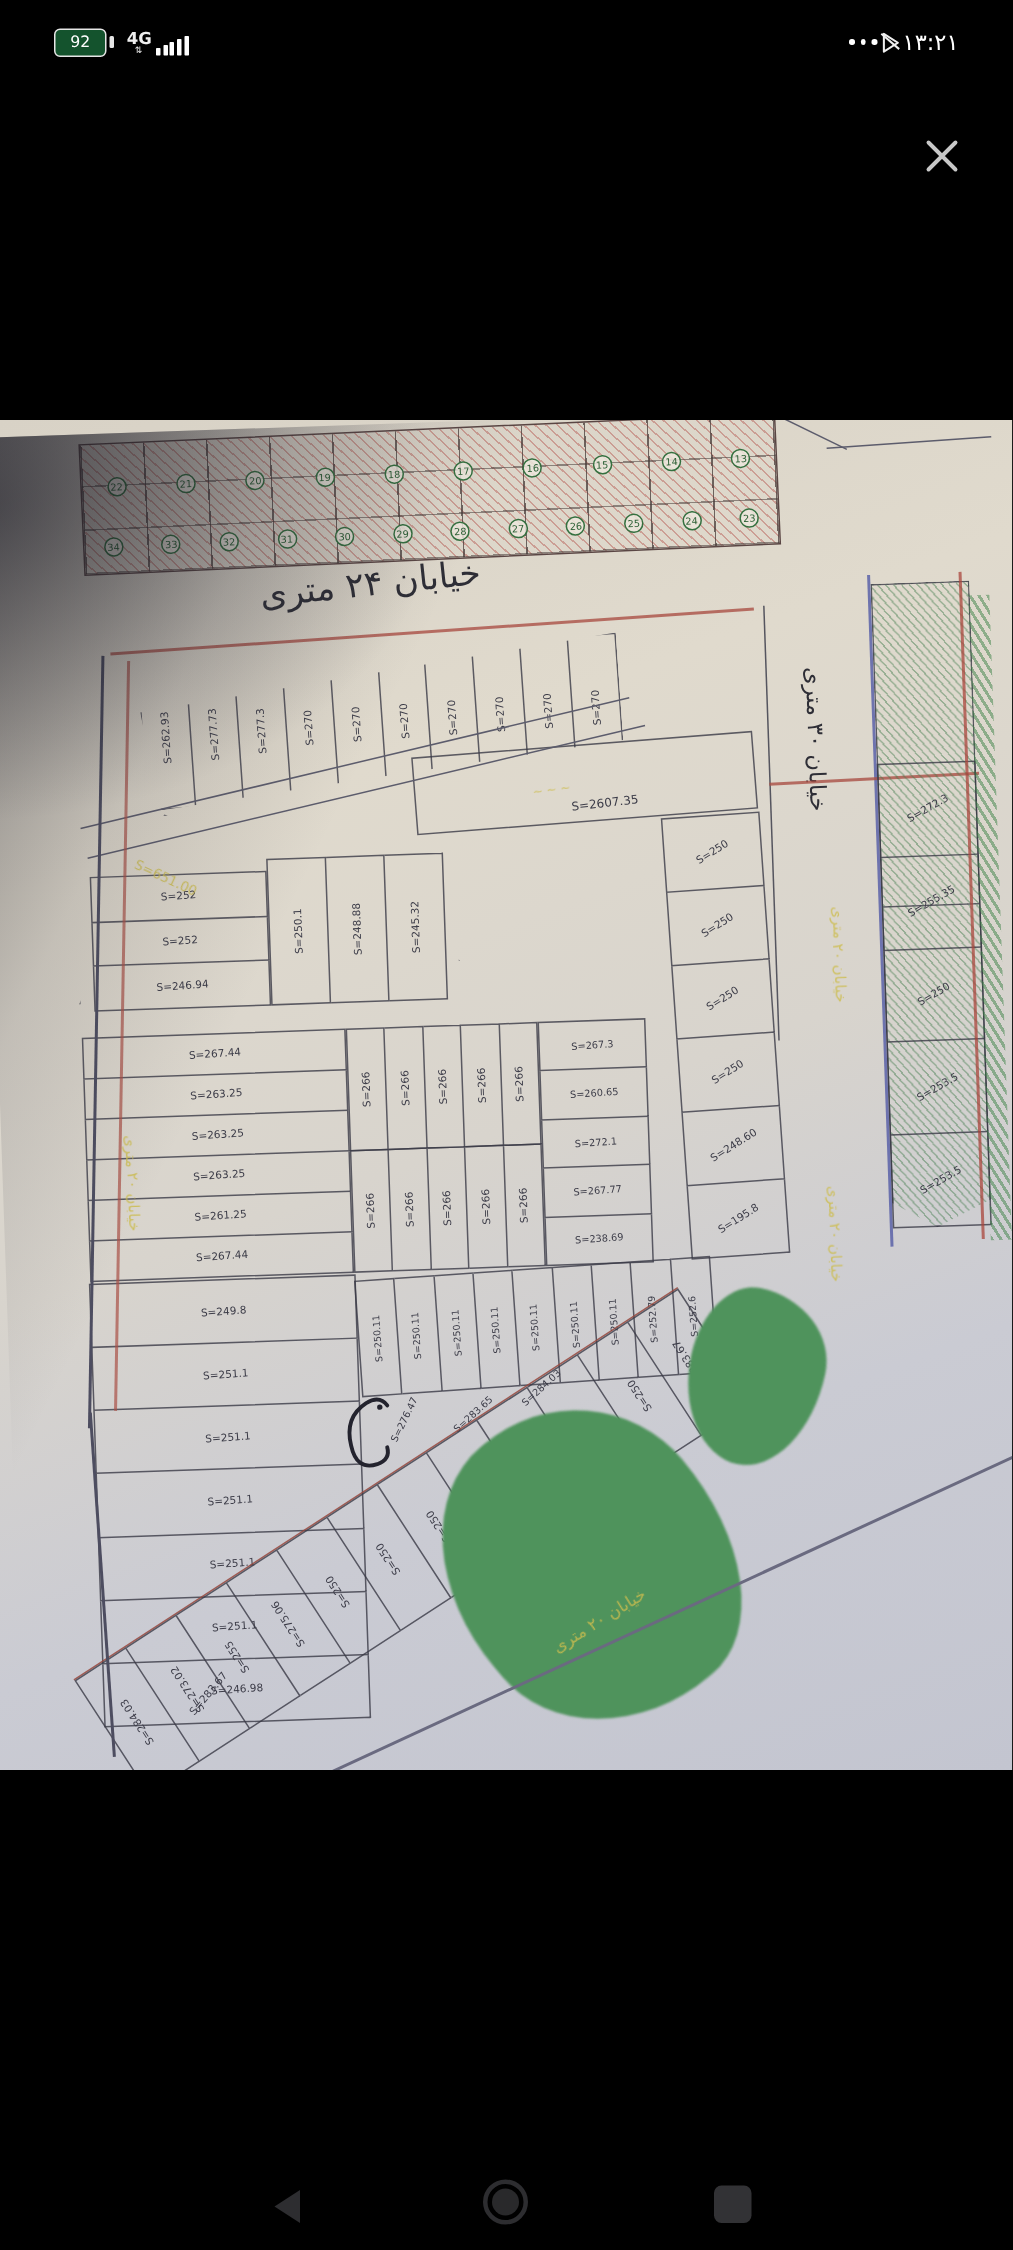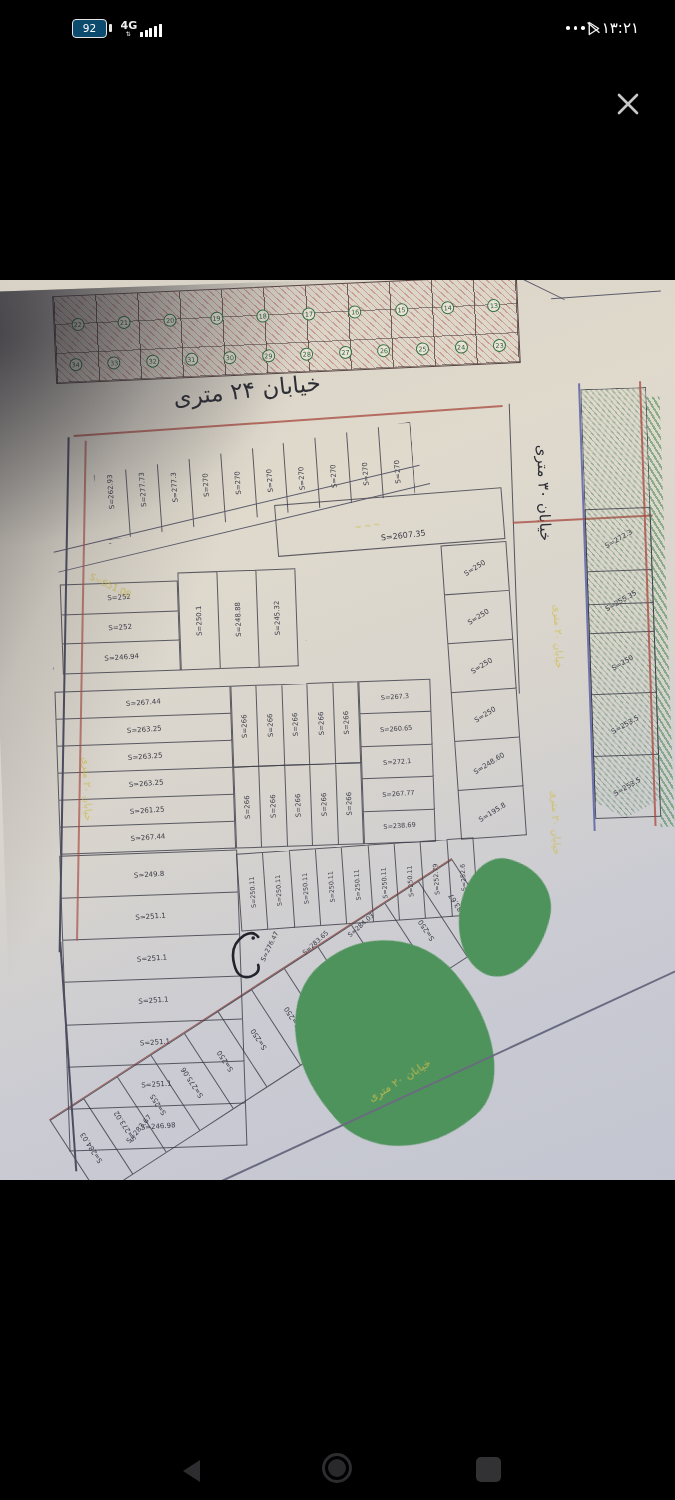--- a/index.html
+++ b/index.html
@@ -4,21 +4,21 @@
 <style>
   html,body{margin:0;padding:0;background:#000;}
   .screen{position:relative;width:675px;height:1500px;background:#000;overflow:hidden;
           font-family:"DejaVu Sans","Liberation Sans",sans-serif;}
   
   .status-bar{position:absolute;top:0;left:0;width:675px;height:56px;display:flex;
               align-items:center;justify-content:space-between;padding:0 36px;box-sizing:border-box;color:#efefef;}
   .sb-left{display:flex;align-items:center;gap:9px;}
   .battery{display:flex;align-items:center;}
   .batt-body{width:33px;height:17px;border:1.6px solid #e6e6e6;border-radius:4px;display:flex;
-             align-items:center;justify-content:center;font-size:10.5px;color:#fff;background:#0c4a6e;margin-left:36px;}
+             align-items:center;justify-content:center;font-size:10.5px;color:#fff;background:#14532d;}
   .batt-nub{width:3px;height:8px;background:#e6e6e6;border-radius:1px;margin-left:1.5px;}
   .net{display:flex;gap:3px;}
   .net-4g{display:flex;flex-direction:column;align-items:center;line-height:1;}
   .net-4g b{font-size:11px;font-weight:bold;}
   .net-4g i{font-style:normal;font-size:6px;letter-spacing:1px;}
   .bars{display:flex;align-items:flex-end;gap:1.6px;}
   .bars i{width:3px;background:#fff;border-radius:.5px;display:block;}
   .sb-right{display:flex;align-items:center;}
   .dots{display:flex;gap:4px;}
   .dots i{width:3.6px;height:3.6px;border-radius:50%;background:#fff;display:block;}

